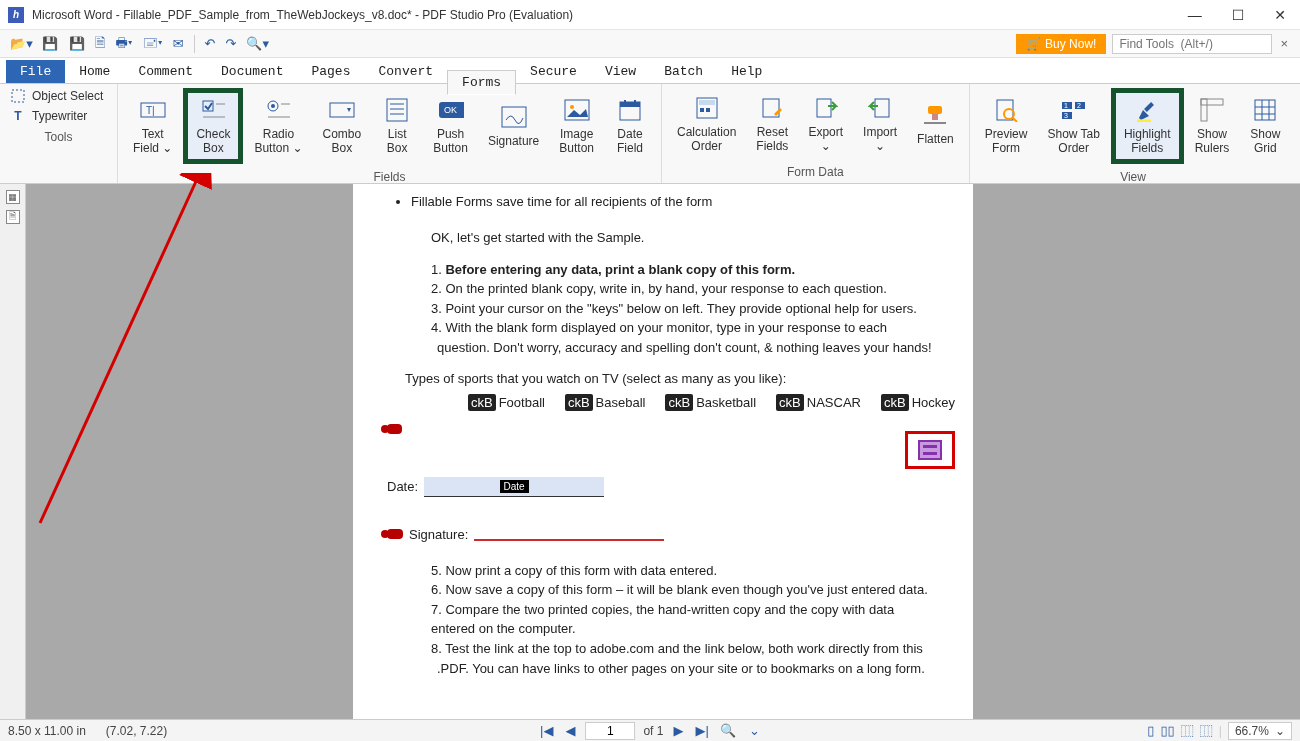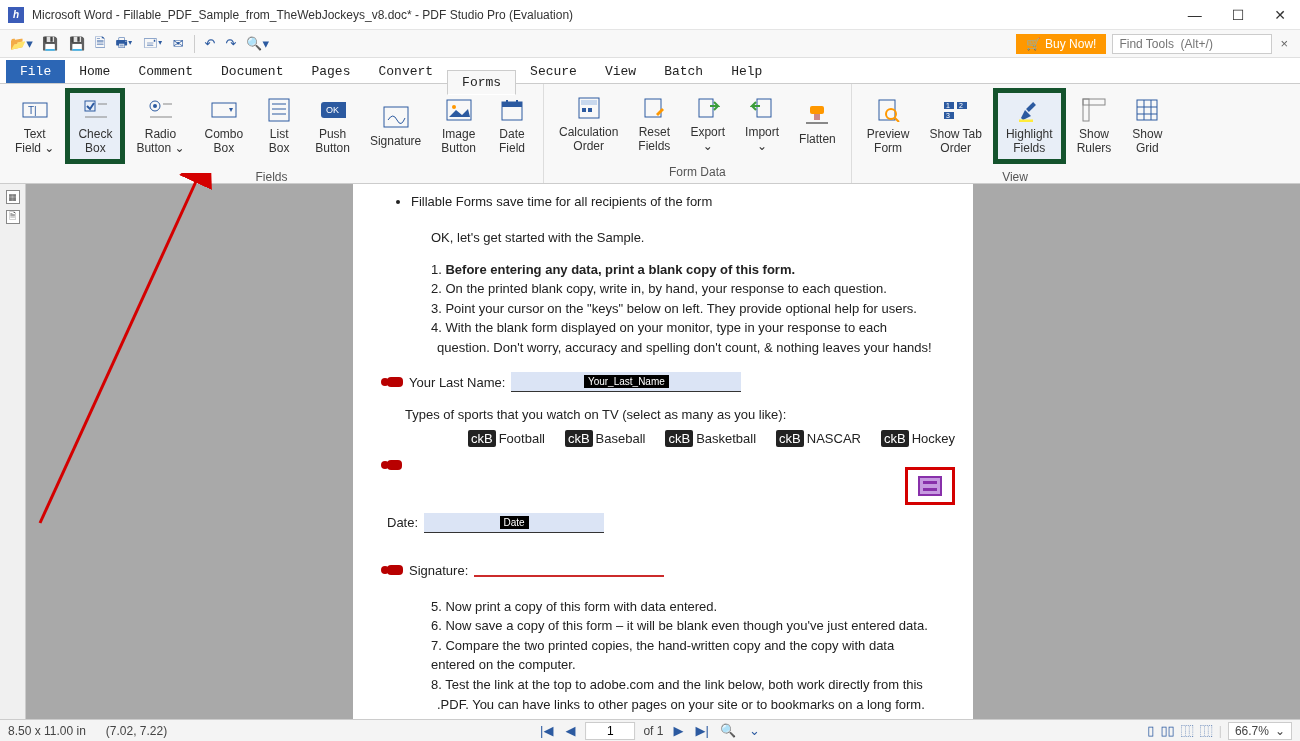--- a/index.html
+++ b/index.html
@@ -112,20 +112,37 @@
   <div class="tab">Pages</div>
   <div class="tab">Convert</div>
   <div class="tab active">Forms</div>
   <div class="tab">Secure</div>
   <div class="tab">View</div>
   <div class="tab">Batch</div>
   <div class="tab">Help</div>
 </div>
 
 <div class="ribbon">
+  <div class="group" style="min-width:118px">
+    <div class="stacked">
+      <div>
+          <span class="sico">
+            <svg width="14" height="14">
+              <rect x="1" y="1" width="12" height="12" fill="none" stroke="#2c5aa0" stroke-dasharray="2"></rect>
+            </svg>
+          </span>
+          <span>Object Select</span>
+        </div>
+      <div>
+          <span class="sico" style="color:#2c5aa0;font-weight:bold">T</span>
+          <span>Typewriter</span>
+        </div>
+    </div>
+    <div class="label">Tools</div>
+  </div>
 
   <div class="group">
     <div class="items">
       <div class="rbtn">
           <div class="ico">
             <svg width="26" height="20">
               <rect x="1" y="3" width="24" height="14" fill="none" stroke="#2c5aa0"></rect>
               <text x="6" y="14" font-size="10" fill="#2c5aa0">T|</text>
             </svg>
           </div>
@@ -358,27 +375,20 @@
     <ul>
           <li>Fillable Forms save time for all recipients of the form</li>
         </ul>
     <p class="indent" style="margin-top:20px">OK, let's get started with the Sample.</p>
     <p class="indent" style="margin-top:14px"><span>1. </span><b>Before entering any data, print a blank copy of this form.</b></p>
     <p class="indent">2. On the printed blank copy, write in, by hand, your response to each question.</p>
     <p class="indent">3. Point your cursor on the "keys" below on left. They provide optional help for users.</p>
     <p class="indent">4. With the blank form displayed on your monitor, type in your response to each</p>
     <p class="indent" style="margin-left:50px">question. Don't worry, accuracy and spelling don't count, &amp; nothing leaves your hands!</p>
 
-    <div class="formrow" style="margin-top:16px">
-      <span class="rkey"></span>
-      <span>Your Last Name:</span>
-      <div class="tinput">
-            <span class="flabel">Your_Last_Name</span>
-          </div>
-    </div>
 
     <p style="margin-top:14px; margin-left:18px">Types of sports that you watch on TV (select as many as you like):</p>
     <div style="display:flex; align-items:center;">
       <span class="rkey" style="margin-right:6px"></span>
       <div class="sports" style="margin-left:0">
         <span>
               <span class="chkbox">ckB</span>
               <span>Football</span>
             </span>
         <span>

